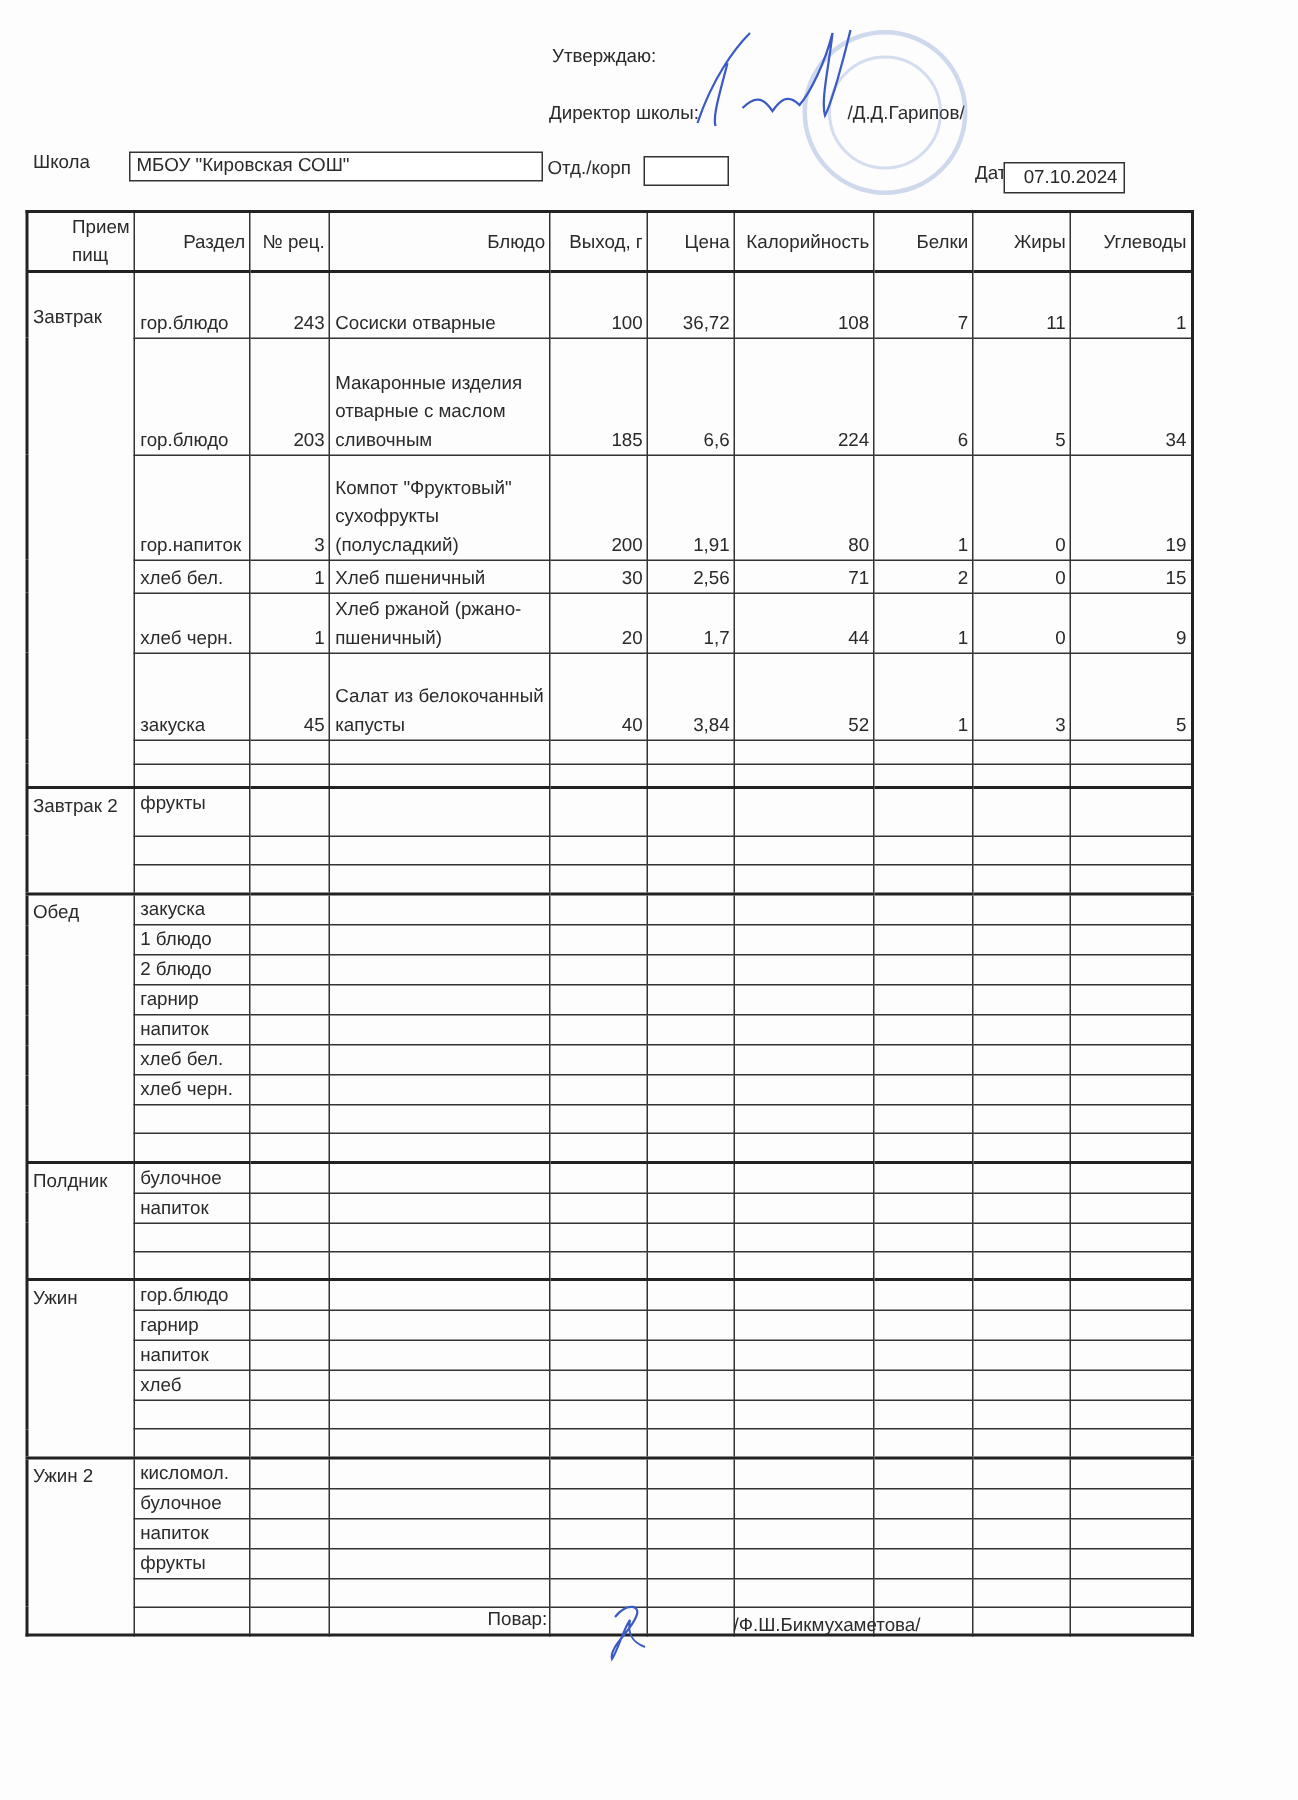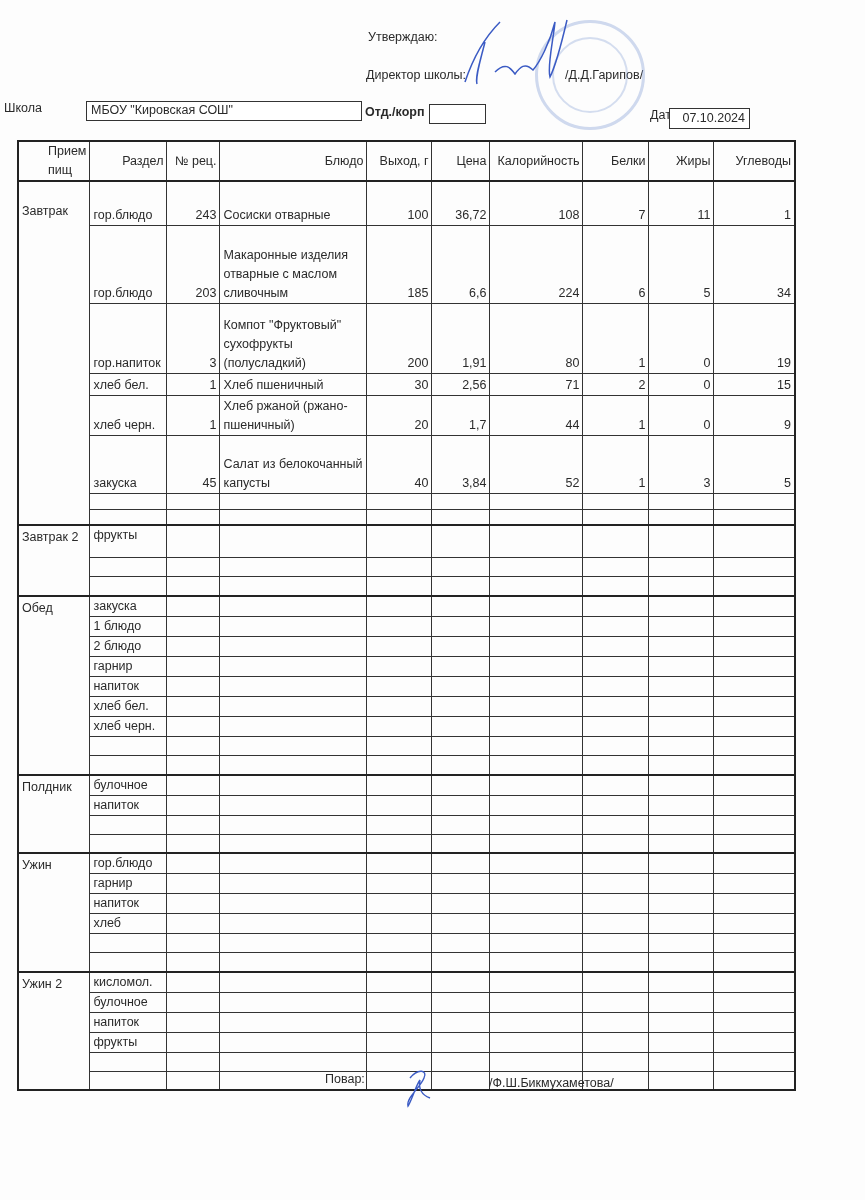--- a/index.html
+++ b/index.html
@@ -37,25 +37,25 @@
 
 <div class="abs" style="left:368px; top:30px;">Утверждаю:</div>
 <div class="abs" style="left:366px; top:68px;">Директор школы:</div>
 <div class="abs" style="left:565px; top:68px;">/Д.Д.Гарипов/</div>
 
 <div class="stamp"></div>
 <svg class="sig" style="left:455px; top:12px;" width="120" height="85">
   <path d="M10 70 C20 40, 35 20, 45 10 M30 30 C25 50, 20 65, 22 72 M40 60 C50 50, 55 55, 60 62 C65 55, 70 50, 78 58 C85 50, 95 30, 100 10 C98 30, 92 55, 95 65 C100 55, 108 25, 112 8" fill="none" stroke="#3b5bc4" stroke-width="1.5"></path>
 </svg>
 
-<div class="abs" style="left:4px; top:101px;">Школа</div>
+<div class="abs" style="left:22px; top:101px;">Школа</div>
 <div class="box" style="left:86px; top:101px; width:276px; height:20px; padding:1px 4px;">
   <span>МБОУ "Кировская СОШ"</span>
 </div>
-<div class="abs" style="left:365px; top:105px;font-weight:bold;">Отд./корп</div>
+<div class="abs" style="left:365px; top:105px;">Отд./корп</div>
 <div class="box" style="left:429px; top:104px; width:57px; height:20px;">
   <span></span>
 </div>
 <div class="abs" style="left:650px; top:108px;">Дата</div>
 <div class="box" style="left:669px; top:108px; width:81px; height:21px; text-align:right; padding:2px 4px;">
   <span>07.10.2024</span>
 </div>
 
 <table class="menu">
   <colgroup>

